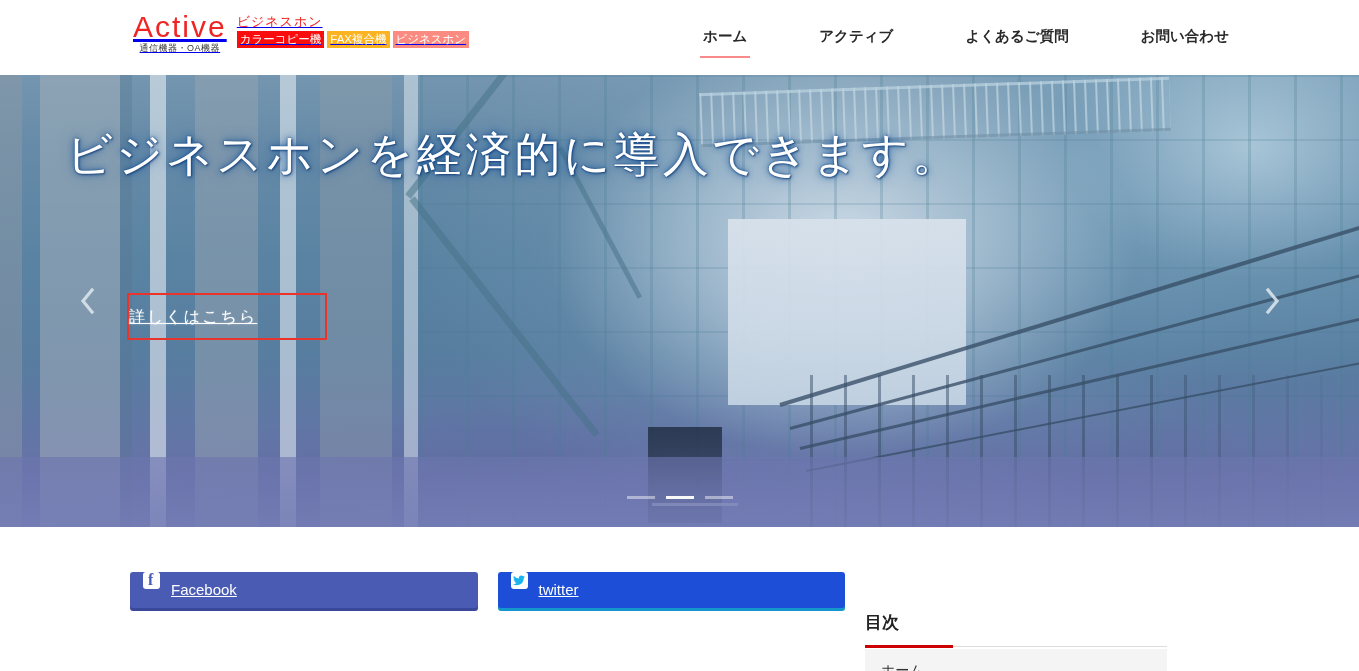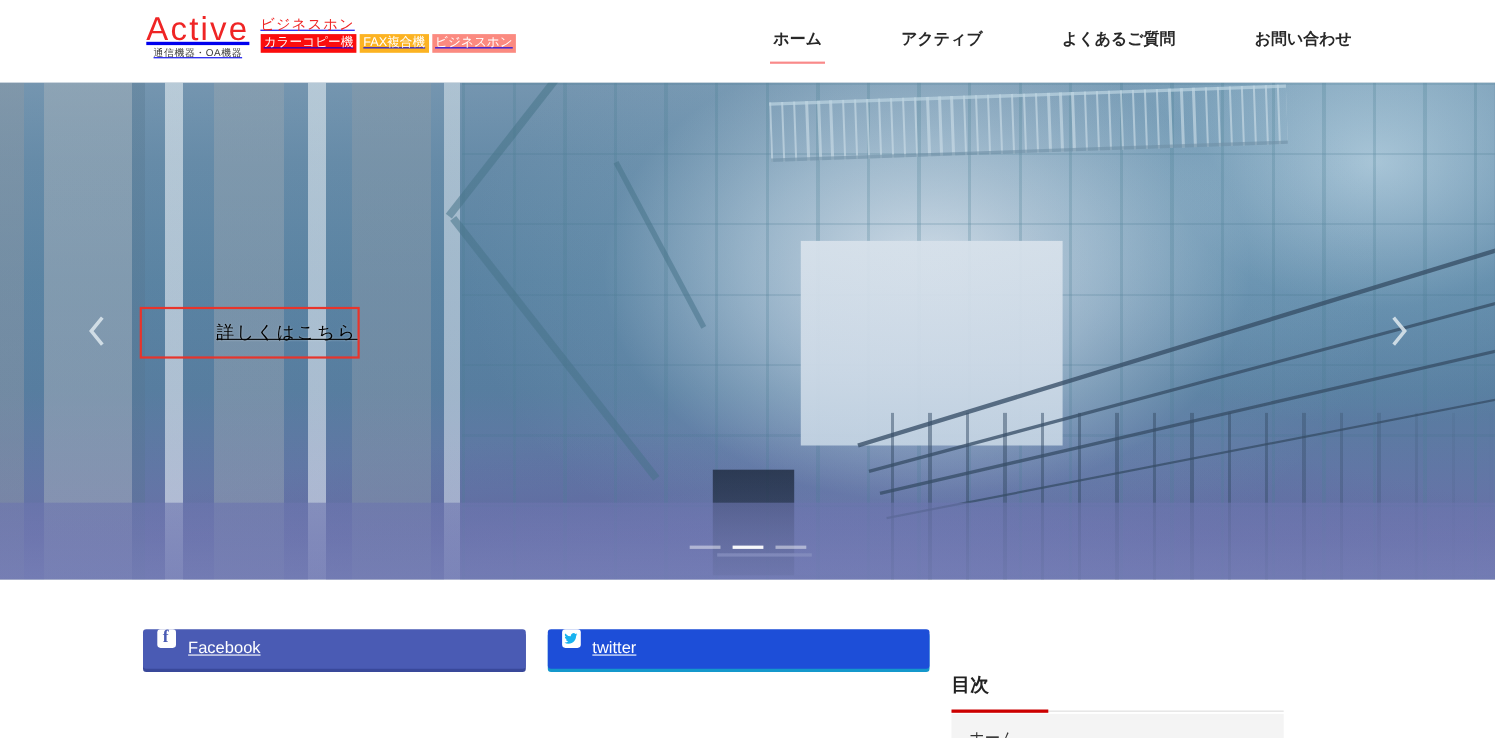--- a/index.html
+++ b/index.html
@@ -278,30 +278,30 @@
       0 0 2px rgba(20,70,130,0.95),
       0 0 6px rgba(20,80,150,0.85),
       0 0 14px rgba(30,90,160,0.6),
       1px 1px 2px rgba(10,40,90,0.7);
     white-space: nowrap;
   }
 
   .hero-cta {
     position: absolute;
     left: 127px;
-    top: 204px;
+    top: 218px;
     width: 200px;
     height: 47px;
     border: 2px solid #e8342b;
     background: transparent;
-    color: #000000;
+    color: #ffffff;
     font-size: 16px;
     letter-spacing: 2px;
     line-height: 43px;
-    text-align: right;
+    text-align: left;
     cursor: pointer;
     text-shadow: 0 0 2px rgba(255,255,255,0.35);
   }
 
   .carousel-arrow {
     position: absolute;
     top: 50%;
     transform: translateY(-50%);
     width: 38px; height: 52px;
     display: flex;
@@ -476,20 +476,21 @@
     <div class="hero-rail">
       <div class="rail-line r1"></div>
         <div class="rail-line r2"></div>
       <div class="rail-line r3"></div>
         <div class="rail-line r4"></div>
     </div>
     <div class="rail-posts"></div>
     <div class="hero-floor"></div>
     <div class="hero-tint"></div>
 
+    <h1 class="hero-title">ビジネスホンを経済的に導入できます。</h1>
 
     <a class="hero-cta" href="#">詳しくはこちら</a>
 
     <div class="carousel-arrow prev">
       <span>
         <svg width="17" height="28" viewBox="0 0 17 28" aria-hidden="true">
           <polyline points="13,3 4,14 13,25" fill="none" stroke="#dfe9ef" stroke-width="3.2" stroke-linecap="square" stroke-linejoin="miter"></polyline>
         </svg>
       </span>
     </div>

